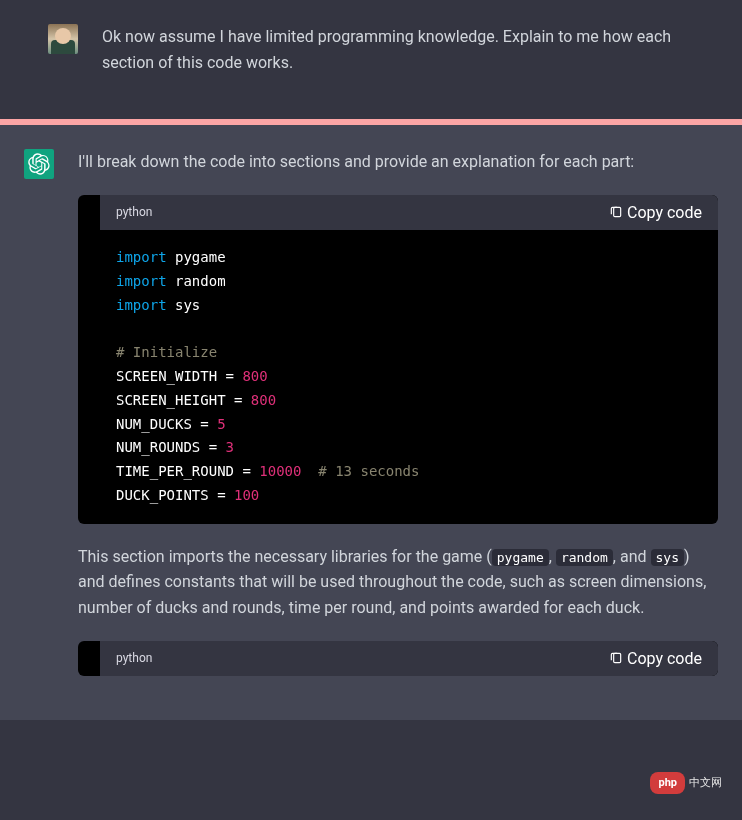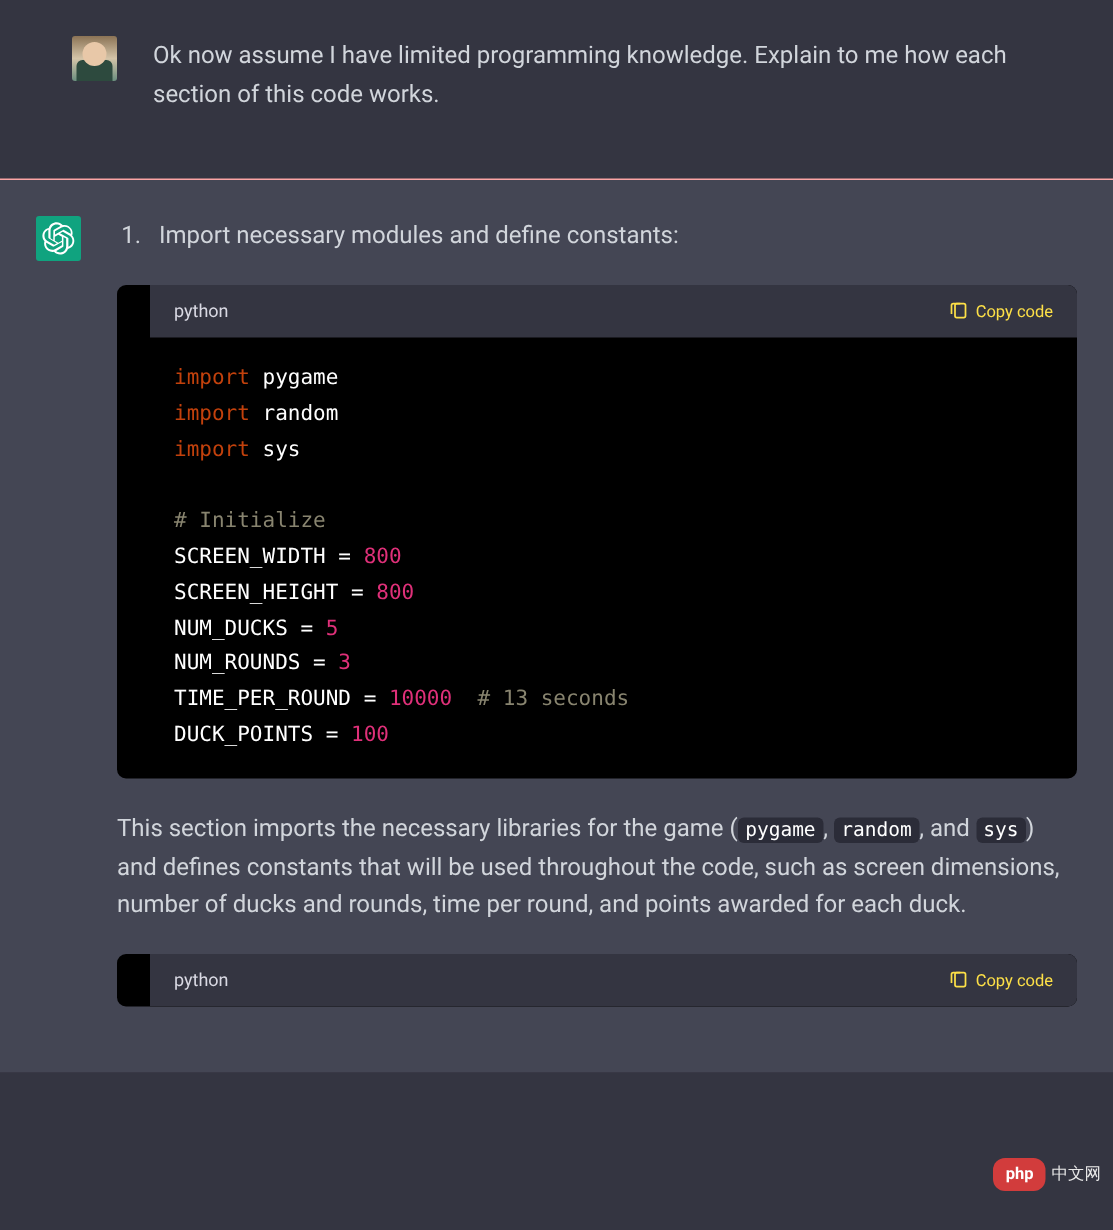--- a/index.html
+++ b/index.html
@@ -15,21 +15,21 @@
       line-height: 1.6;
       width: 742px;
       overflow: hidden;
     }
     .message {
       padding: 24px 24px;
       display: flex;
       gap: 24px;
     }
     .message.user {
-      border-bottom: 1px solid #fca5a5;
+      border-bottom: 6px solid #fca5a5;
       padding-left: 48px;
     }
     .message.assistant {
       background-color: #444654;
     }
     .avatar {
       width: 30px;
       height: 30px;
       flex-shrink: 0;
       border-radius: 2px;
@@ -101,51 +101,51 @@
       font-size: 12px;
       color: #d9d9e3;
     }
     .copy-btn {
       display: flex;
       align-items: center;
       gap: 4px;
       cursor: pointer;
       background: none;
       border: none;
-      color: #fde047;
-      font-size: 11px;
+      color: #ffffff;
+      font-size: 16px;
       font-family: inherit;
     }
     .copy-btn svg {
       width: 14px;
       height: 14px;
     }
     .code-content {
       padding: 16px;
       font-family: "SF Mono", Monaco, Menlo, Consolas, monospace;
       font-size: 14px;
       line-height: 1.7;
       color: #ffffff;
       white-space: pre;
     }
-    .kw { color: #c2410c; }
+    .kw { color: #0ea5e9; }
     .num { color: #df3079; }
     .comment { color: #88846f; }
     .inline-code {
       background-color: #2b2c38;
       padding: 1px 5px;
       border-radius: 4px;
       font-family: "SF Mono", Monaco, Menlo, Consolas, monospace;
       font-size: 13px;
       color: #ffffff;
     }
     .watermark {
       position: fixed;
       bottom: 26px;
-      right: 8px;
+      right: 20px;
       display: flex;
       align-items: center;
       gap: 4px;
       font-size: 11px;
       color: #e8e8e8;
       z-index: 100;
     }
     .watermark-badge {
       background-color: #d23c3c;
       color: white;
@@ -165,24 +165,22 @@
   </div>
 </div>
 
 <div class="message assistant">
   <div class="avatar assistant-avatar">
     <svg viewBox="0 0 41 41" fill="none" xmlns="http://www.w3.org/2000/svg">
       <path d="M37.5 16.8c.9-2.7.6-5.7-.9-8.1-2.2-3.8-6.6-5.8-10.9-4.9C23.8 1.6 21 .3 18.1.3c-4.4 0-8.3 2.8-9.7 7-2.8.6-5.2 2.3-6.6 4.8-2.2 3.8-1.7 8.7 1.3 11.9-.9 2.7-.6 5.7.9 8.1 2.2 3.8 6.6 5.8 10.9 4.9 1.9 2.2 4.7 3.4 7.6 3.4 4.4 0 8.3-2.8 9.7-7 2.8-.6 5.2-2.3 6.6-4.8 2.2-3.8 1.7-8.6-1.3-11.8zM22.5 37.8c-1.8 0-3.5-.6-4.9-1.8l.2-.1 8.1-4.7c.4-.2.7-.7.7-1.2V18.6l3.4 2v9.5c0 4.3-3.4 7.7-7.5 7.7zM6.1 30.8c-.9-1.5-1.2-3.4-.9-5.1l.2.1 8.1 4.7c.4.2.9.2 1.3 0l9.9-5.7v4l-8.2 4.7c-3.6 2.1-8.3.9-10.4-2.7zM3.9 13.1c.9-1.5 2.3-2.7 4-3.4v9.7c0 .5.3.9.7 1.2l9.9 5.7-3.4 2-8.2-4.7c-3.6-2.1-4.9-6.8-3-10.5zm28.4 6.6l-9.9-5.7 3.4-2 8.2 4.7c3.7 2.1 4.9 6.8 2.8 10.5-.9 1.5-2.3 2.7-4 3.4v-9.7c.1-.5-.1-.9-.5-1.2zm3.4-5.1l-.2-.1-8.1-4.7c-.4-.2-.9-.2-1.3 0l-9.9 5.7v-4l8.2-4.7c3.7-2.1 8.3-.8 10.4 2.8.8 1.5 1.2 3.3.9 5zM14 22.3l-3.4-2v-9.5c0-4.3 3.4-7.7 7.6-7.7 1.8 0 3.5.6 4.9 1.8l-.2.1-8.1 4.7c-.4.2-.7.7-.7 1.2l-.1 11.4zm1.9-4l4.4-2.5 4.4 2.5v5.1l-4.4 2.5-4.4-2.5v-5.1z" fill="white"></path>
     </svg>
   </div>
   <div class="content">
-
-    <ol>
-      <li><span>Import necessary modules and define constants:</span></li>
-    </ol>
+    <p>I'll break down the code into sections and provide an explanation for each part:</p>
+
 
     <div class="code-block">
       <div class="code-header">
         <span>python</span>
         <button class="copy-btn">
           <svg viewBox="0 0 24 24" fill="none" stroke="currentColor" stroke-width="2">
             <rect x="8" y="4" width="12" height="16" rx="2"></rect>
             <path d="M4 16V6a2 2 0 0 1 2-2h8"></path>
           </svg>
           <span>Copy code</span>

